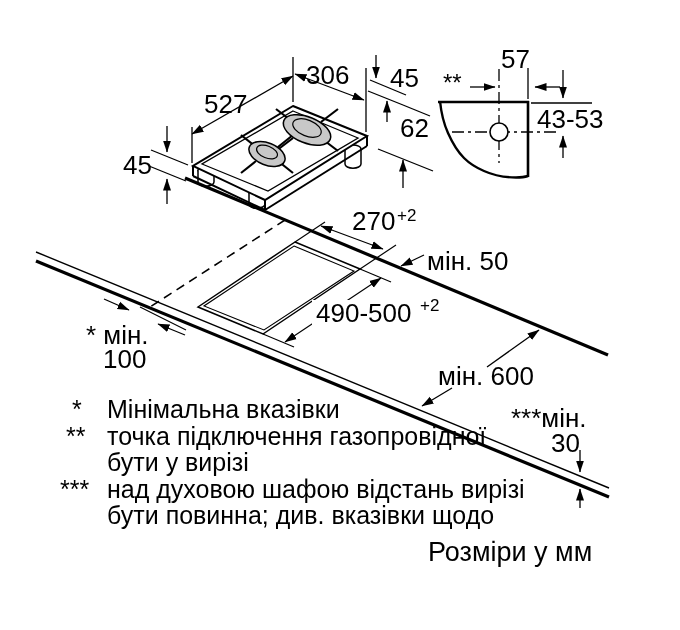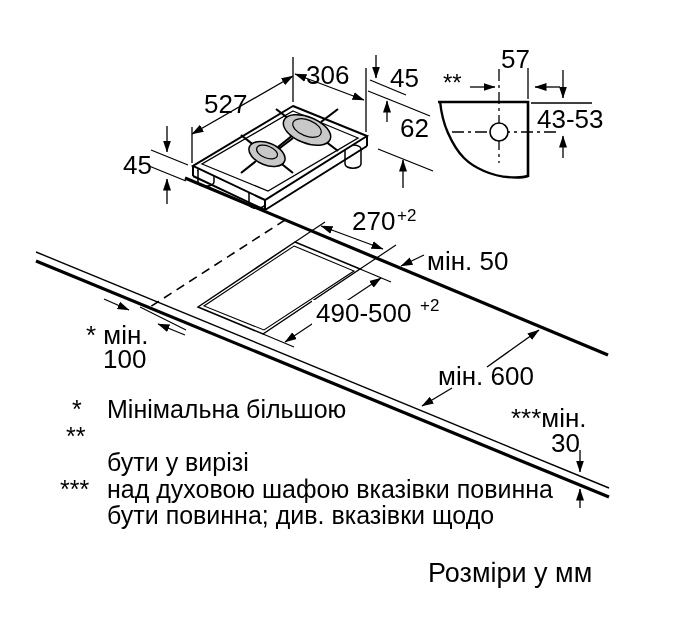--- a/index.html
+++ b/index.html
@@ -9,21 +9,21 @@
   svg text{fill:#000;font-family:"Liberation Sans",sans-serif;}
   .dim{font-size:26px;}
   .dim-sm{font-size:24px;}
   .sup{font-size:17px;}
   .legend{position:absolute;left:60px;top:396px;font-size:25px;line-height:26.5px;}
   .lrow{display:flex;align-items:flex-start;}
   .lmark{width:47px;flex:none;}
   .m1{padding-left:12px;box-sizing:border-box;}
   .m2{padding-left:6px;box-sizing:border-box;}
   .m3{padding-left:0;box-sizing:border-box;}
-  .units{position:absolute;left:428px;top:558px;font-size:27px;}
+  .units{position:absolute;left:428px;top:537px;font-size:27px;}
 </style>
 </head>
 <body>
 
 <div class="page">
 
 <svg width="680" height="630" viewBox="0 0 680 630">
   <defs>
     <marker id="ahE" markerWidth="13" markerHeight="10" refX="11.5" refY="5" orient="auto" markerUnits="userSpaceOnUse">
       <path d="M0,1 L12,5 L0,9 Z" fill="#000"></path>
@@ -197,31 +197,31 @@
       <text class="dim" x="438" y="385">мін. 600</text>
       <text class="dim" x="511" y="427">***мін.</text>
       <text class="dim" x="551" y="452">30</text>
     </g>
   </g>
 </svg>
 
 <div class="legend">
   <div class="lrow">
     <span class="lmark m1">*</span>
-    <span class="ltext"><span>Мінімальна більшою</span><br>
+    <span class="ltext"><span>Мінімальна вказівки</span><br>
     </span>
   </div>
   <div class="lrow">
     <span class="lmark m2">**</span>
-    <span class="ltext"><br>
+    <span class="ltext"><span>точка підключення газопровідної</span><br>
     <span>бути у вирізі</span></span>
   </div>
   <div class="lrow">
     <span class="lmark m3">***</span>
-    <span class="ltext"><span>над духовою шафою вказівки повинна</span><br>
+    <span class="ltext"><span>над духовою шафою відстань вирізі</span><br>
     <span>бути повинна; див. вказівки щодо</span><br>
     </span>
   </div>
 </div>
 
 <div class="units">Розміри у мм</div>
 
 </div>
 
 </body></html>

